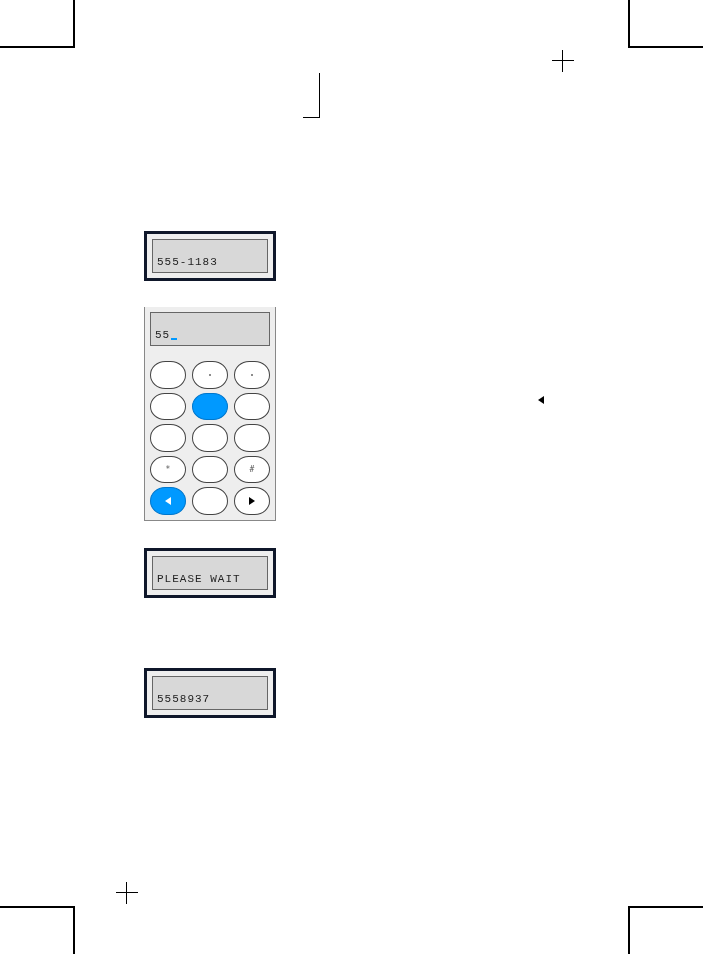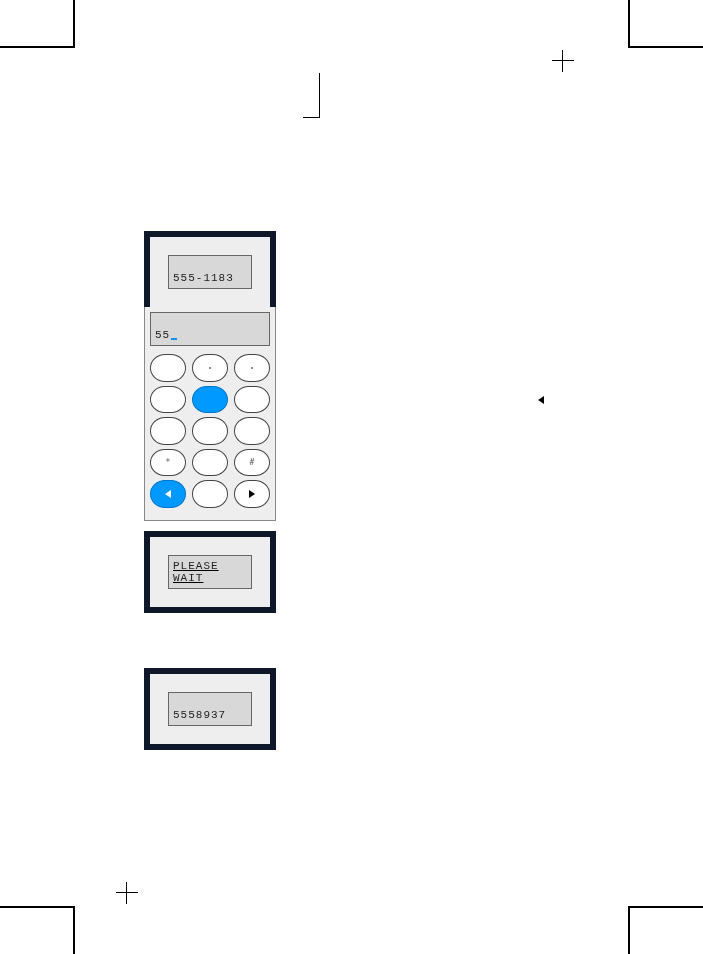--- a/index.html
+++ b/index.html
@@ -51,23 +51,23 @@
     border-top: 4px solid transparent;
     border-bottom: 4px solid transparent;
     border-right: 6px solid #000;
   }
 
   
   .lcd-module {
     position: absolute;
     left: 144px;
     width: 132px;
-    border: 6px solid #0f172a;
+    border: 3px solid #0f172a;
     background: #eee;
-    padding: 18px;
+    padding: 5px;
     box-sizing: border-box;
   }
   .lcd-screen {
     background: #d8d8d8;
     border: 1px solid #666;
     height: 34px;
     display: flex;
     align-items: flex-end;
     padding: 0 4px 4px 4px;
     box-sizing: border-box;
@@ -79,39 +79,39 @@
   }
   .lcd-cursor {
     display: inline-block;
     width: 6px;
     border-bottom: 2px solid #0099FF;
     margin-left: 1px;
     margin-bottom: 1px;
   }
 
   .lcd1 { top: 231px; }
-  .lcd3 { top: 531px; text-decoration: underline; }
+  .lcd3 { top: 548px; }
   .lcd4 { top: 622px; margin-top: 46px; }
 
   
   .phone-body {
     position: absolute;
     left: 144px;
     top: 307px;
     width: 132px;
     height: 214px;
     border-left: 1px solid #888;
     border-right: 1px solid #888;
     border-bottom: 1px solid #888;
     background: #eee;
     padding: 5px;
     box-sizing: border-box;
   }
   .phone-body .lcd-screen {
-    margin-bottom: 8px;
+    margin-bottom: 15px;
   }
 
   .keypad {
     display: grid;
     grid-template-columns: repeat(3, 1fr);
     grid-template-rows: repeat(5, 1fr);
     gap: 4px 6px;
     height: 154px;
   }
   .key {

